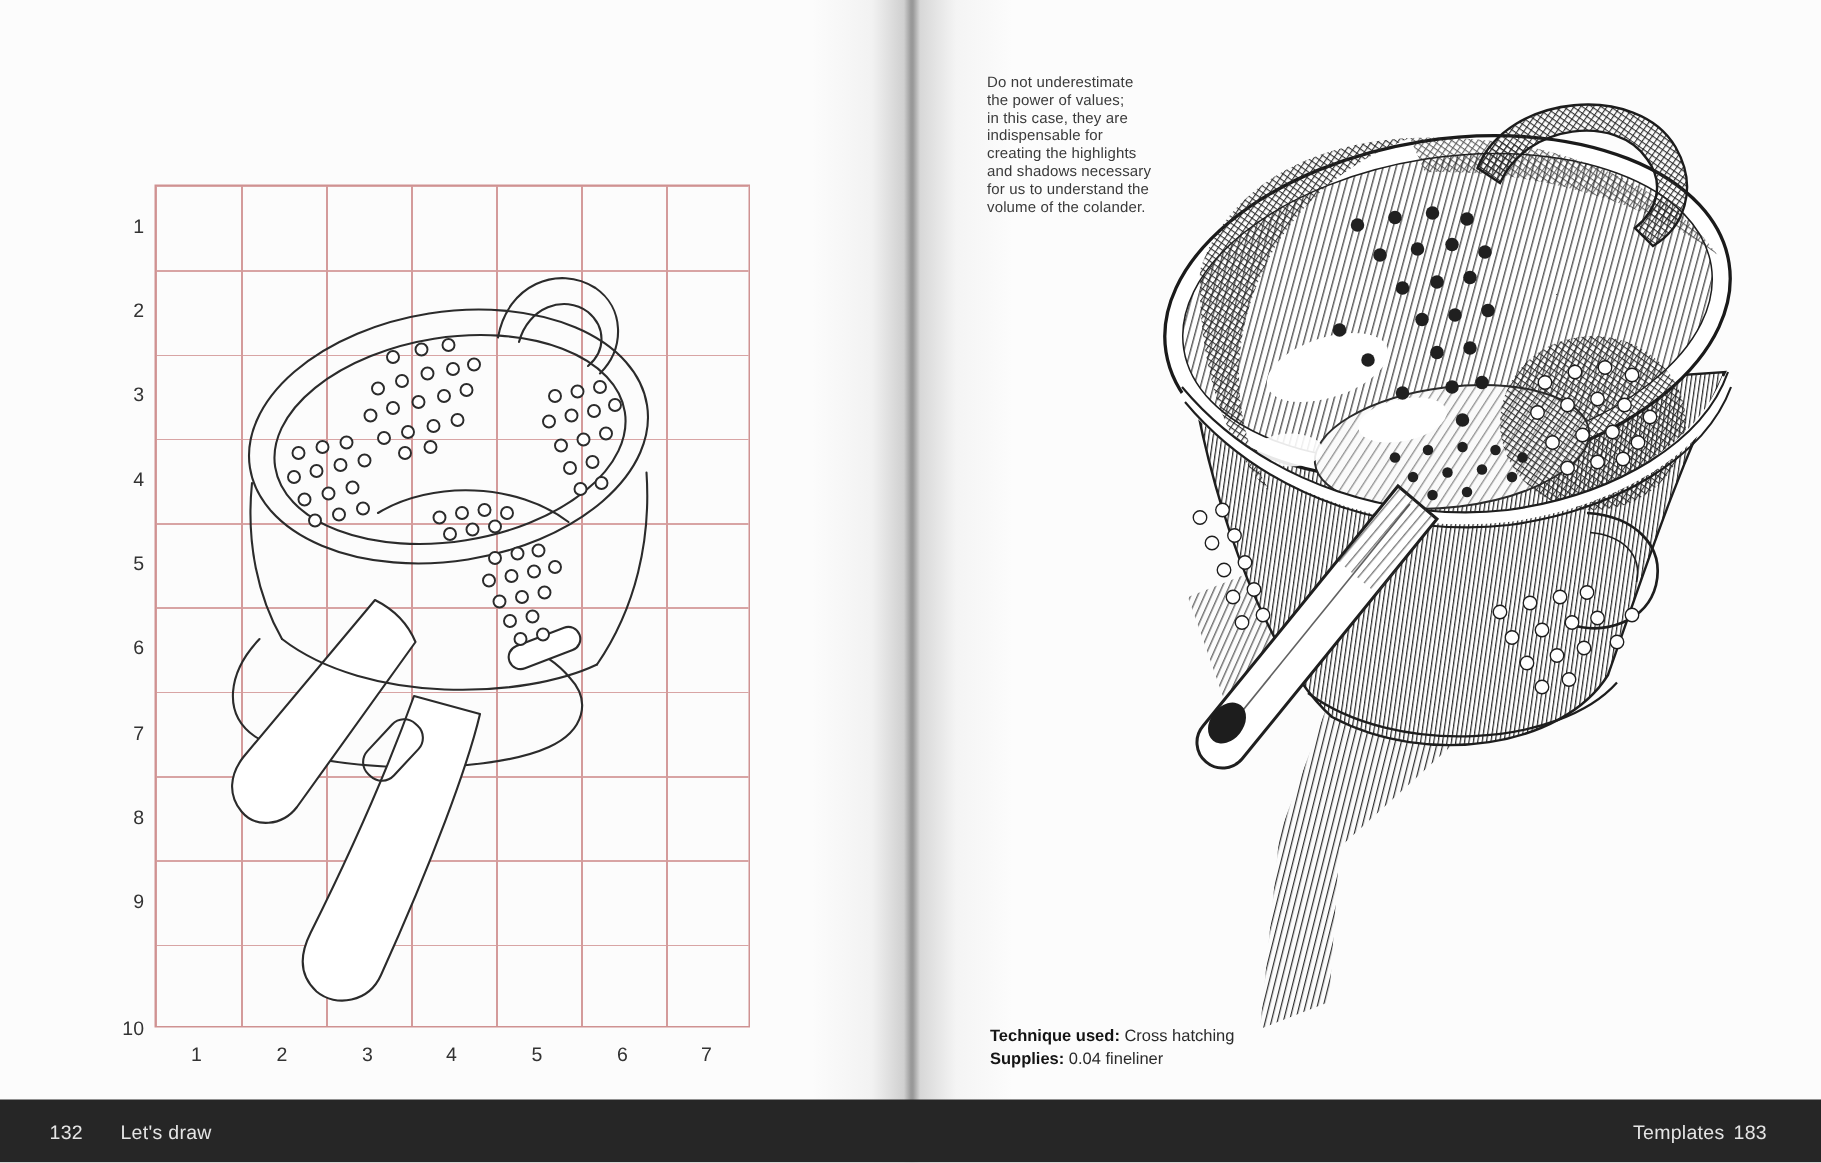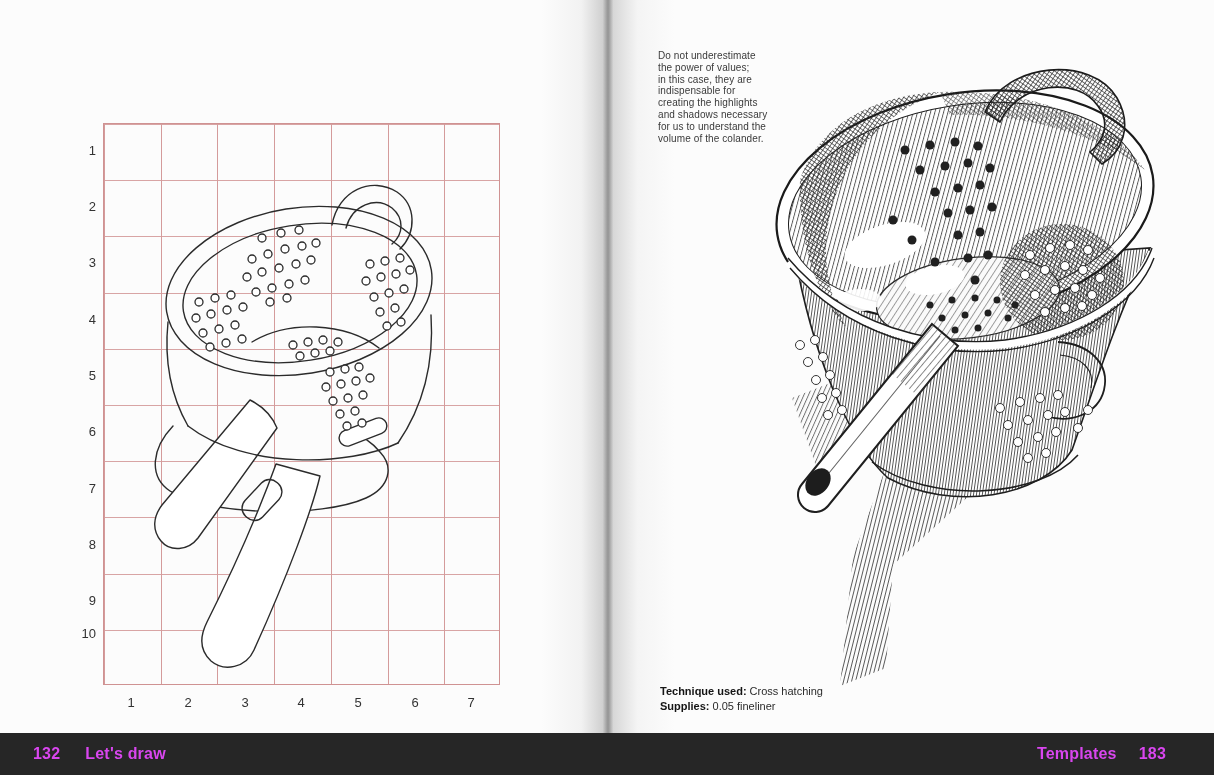--- a/index.html
+++ b/index.html
@@ -37,44 +37,44 @@
       rgba(110,110,110,0) 0%,
       rgba(110,110,110,.07) 30%,
       rgba(105,105,105,.30) 46%,
       rgba(92,92,92,.62) 49.5%,
       rgba(92,92,92,.62) 50.5%,
       rgba(110,110,110,.26) 54%,
       rgba(120,120,120,.06) 72%,
       rgba(120,120,120,0) 100%);}
   
   .footer{position:absolute;left:0;top:733px;width:1214px;height:42px;
-    background:#262626;color:#d946ef;z-index:6;
+    background:#262626;color:#e5e5e5;z-index:6;
     display:flex;align-items:center;justify-content:space-between;
-    font-size:16px;font-weight:bold;letter-spacing:.2px;}
+    font-size:13px;font-weight:normal;letter-spacing:.2px;}
   .f-left{margin-left:33px;display:flex;gap:25px;}
-  .f-right{margin-right:48px;display:flex;gap:22px;}
+  .f-right{margin-right:36px;display:flex;gap:6px;}
 </style>
 </head>
 <body>
 
 <div class="spread">
 
   <div>
     <div class="grid-lines"></div>
 
     <span class="rlab" style="top:143px">1</span>
     <span class="rlab" style="top:199px">2</span>
     <span class="rlab" style="top:255px">3</span>
     <span class="rlab" style="top:312px">4</span>
     <span class="rlab" style="top:368px">5</span>
     <span class="rlab" style="top:424px">6</span>
     <span class="rlab" style="top:481px">7</span>
     <span class="rlab" style="top:537px">8</span>
     <span class="rlab" style="top:593px">9</span>
-    <span class="rlab" style="top:626px">10</span>
+    <span class="rlab" style="top:678px">10</span>
 
     <span class="clab" style="left:117px">1</span>
     <span class="clab" style="left:174px">2</span>
     <span class="clab" style="left:231px">3</span>
     <span class="clab" style="left:287px">4</span>
     <span class="clab" style="left:344px">5</span>
     <span class="clab" style="left:401px">6</span>
     <span class="clab" style="left:457px">7</span>
 
     <svg id="art-left" class="art" width="607" height="733" viewBox="0 0 607 733">
@@ -327,21 +327,21 @@
       <polygon points="932,324 958,346 918,396 892,374" fill="url(#hL)"></polygon>
       <line x1="940" y1="336" x2="812" y2="494" stroke="#1f1f1f" stroke-width="1.1" opacity=".7"></line>
       <ellipse cx="818" cy="482" rx="15" ry="11" transform="rotate(-52 818 482)" fill="#1d1d1d"></ellipse>
     </svg>
 
     <div class="caption">
       <div>
         <b>Technique used:</b><span class="cap-value">Cross hatching</span>
       </div>
       <div>
-        <b>Supplies:</b><span class="cap-value">0.05 fineliner</span>
+        <b>Supplies:</b><span class="cap-value">0.04 fineliner</span>
       </div>
     </div>
   </div>
 
   <div class="spine"></div>
 
   <div class="footer">
     <div class="f-left">
       <span>132</span>
       <span>Let's draw</span>

